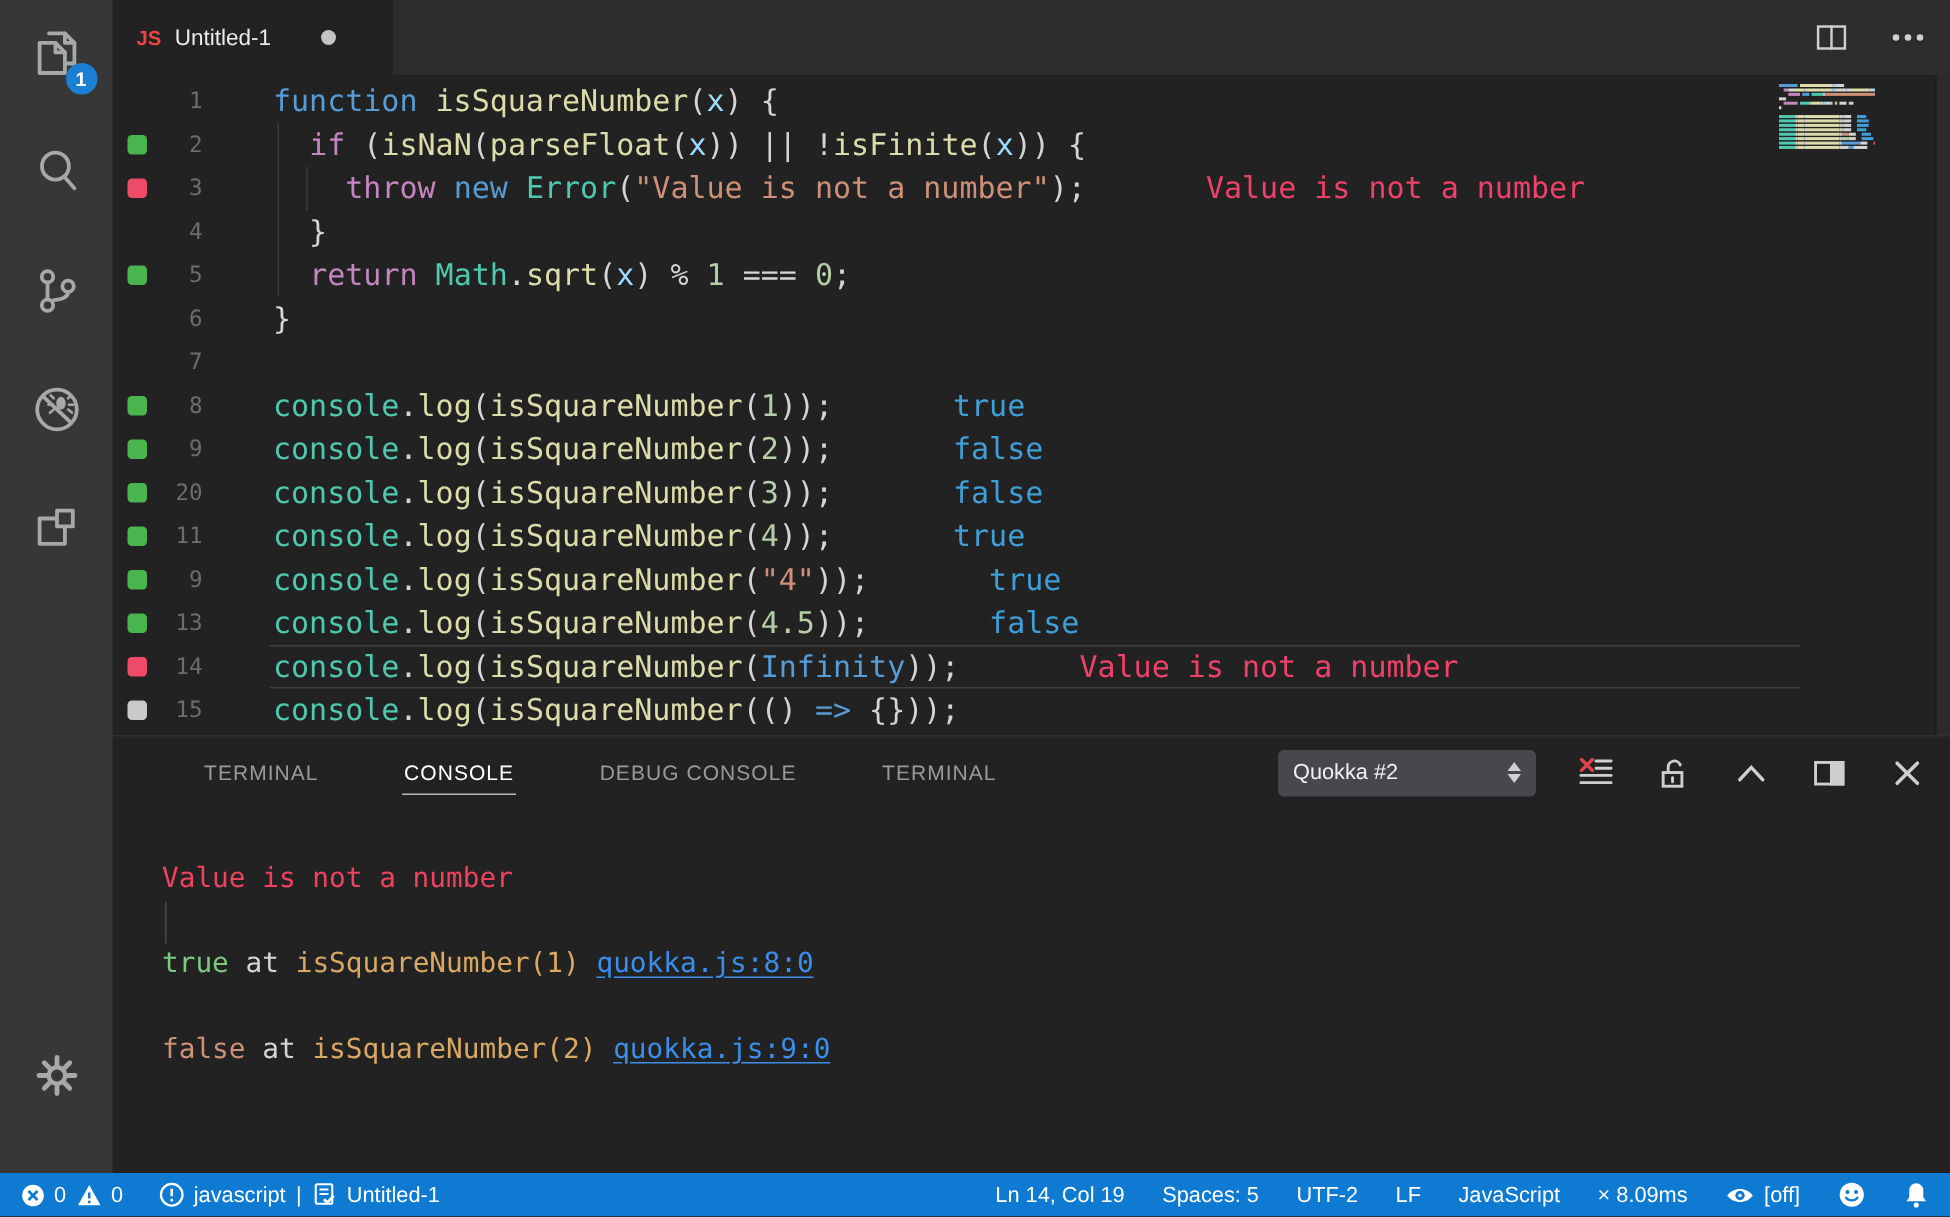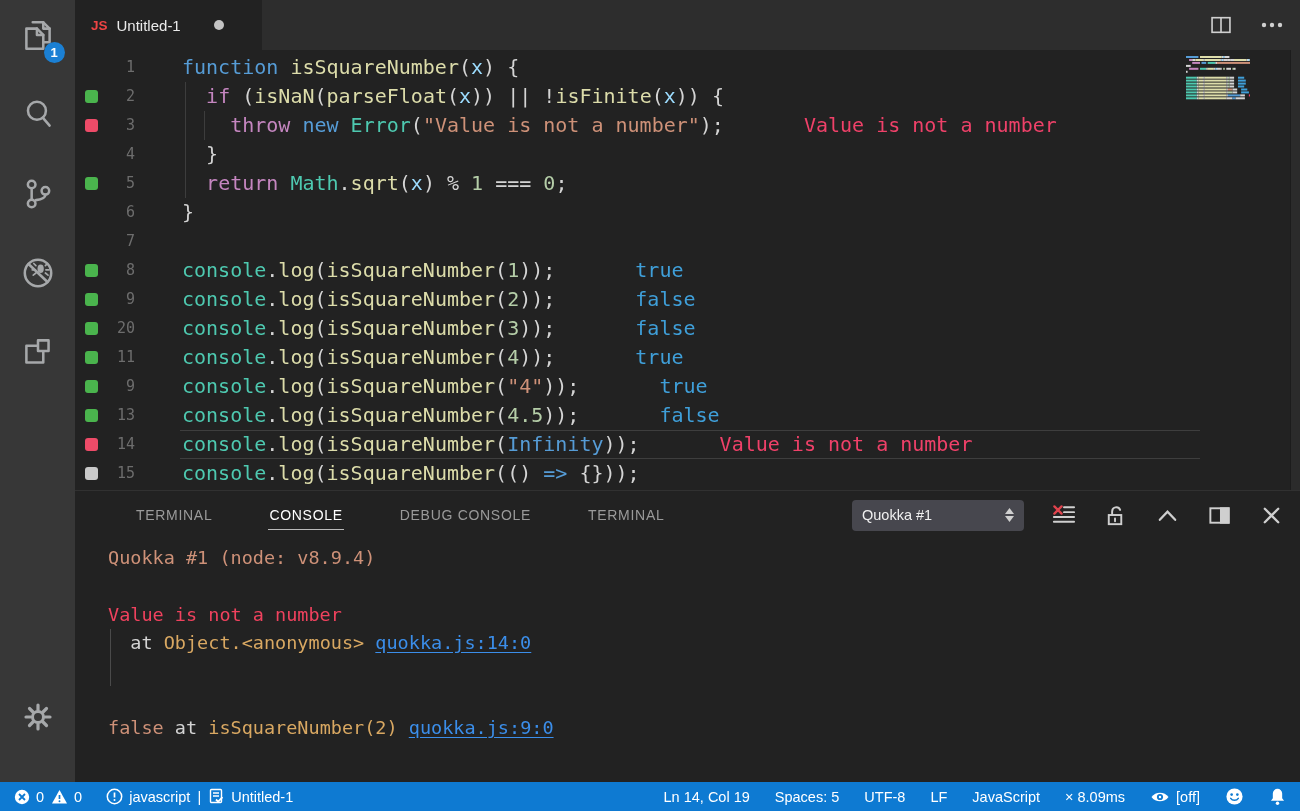--- a/index.html
+++ b/index.html
@@ -333,21 +333,21 @@
     <div class="panel">
       <div class="panel-header">
         <div class="ptabs">
           <span class="ptab">TERMINAL</span>
           <span class="ptab active">CONSOLE</span>
           <span class="ptab">DEBUG CONSOLE</span>
           <span class="ptab">TERMINAL</span>
         </div>
         <div class="pright">
           <div class="pselect">
-            <span>Quokka #1</span>
+            <span>Quokka #2</span>
             <span class="sel-arrows">
               <svg width="9" height="6" viewBox="0 0 9 6">
                   <path d="M0 6l4.5-6L9 6z"></path>
                 </svg>
               <svg width="9" height="6" viewBox="0 0 9 6">
                   <path d="M0 0l4.5 6L9 0z"></path>
                 </svg>
             </span>
           </div>
           <span class="picon">
@@ -375,25 +375,24 @@
               </svg>
           </span>
           <span class="picon">
             <svg width="25" height="25" viewBox="0 0 26 26">
                 <path d="M6 6l14 14 M20 6 6 20" stroke-width="2.4"></path>
               </svg>
           </span>
         </div>
       </div>
       <div id="panel-body">
-          <div class="prow"><span style="color: rgb(206, 145, 120);">Quokka #1 (node: v8.9.4)</span></div>
           <div class="prow"></div>
           <div class="prow"><span style="color: rgb(240, 66, 94);">Value is not a number</span></div>
-          <div class="prow"><span class="pg"></span><span style="color: rgb(212, 212, 212);">  at </span><span style="color: rgb(217, 168, 98);">Object.&lt;anonymous&gt;</span><span style="color: rgb(212, 212, 212);"> </span><span class="olink" style="color: rgb(59, 142, 234);">quokka.js:14:0</span></div>
           <div class="prow"><span class="pg"></span></div>
+          <div class="prow"><span style="color: rgb(126, 201, 125);">true</span><span style="color: rgb(212, 212, 212);"> at </span><span style="color: rgb(217, 168, 98);">isSquareNumber(1)</span><span style="color: rgb(212, 212, 212);"> </span><span class="olink" style="color: rgb(59, 142, 234);">quokka.js:8:0</span></div>
           <div class="prow"></div>
           <div class="prow"><span style="color: rgb(206, 145, 120);">false</span><span style="color: rgb(212, 212, 212);"> at </span><span style="color: rgb(217, 168, 98);">isSquareNumber(2)</span><span style="color: rgb(212, 212, 212);"> </span><span class="olink" style="color: rgb(59, 142, 234);">quokka.js:9:0</span></div>
         </div>
     </div>
   </div>
 
   <div class="statusbar">
     <div class="sb-left">
       <span class="sb-item">
         <svg width="16" height="16" viewBox="0 0 16 16">
@@ -430,21 +429,21 @@
       </span>
     </div>
     <div class="sb-right">
       <span class="sb-item">
           <span>Ln 14, Col 19</span>
         </span>
       <span class="sb-item">
           <span>Spaces: 5</span>
         </span>
       <span class="sb-item">
-          <span>UTF-8</span>
+          <span>UTF-2</span>
         </span>
       <span class="sb-item">
           <span>LF</span>
         </span>
       <span class="sb-item">
           <span>JavaScript</span>
         </span>
       <span class="sb-item">
           <span>× 8.09ms</span>
         </span>

